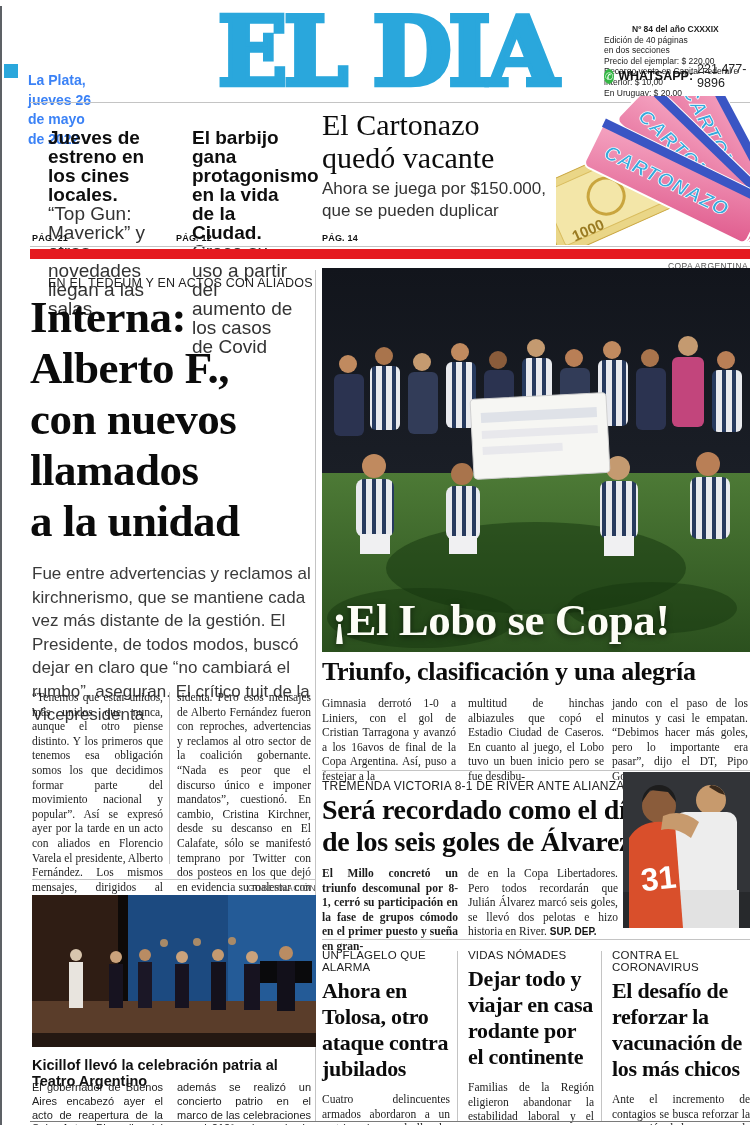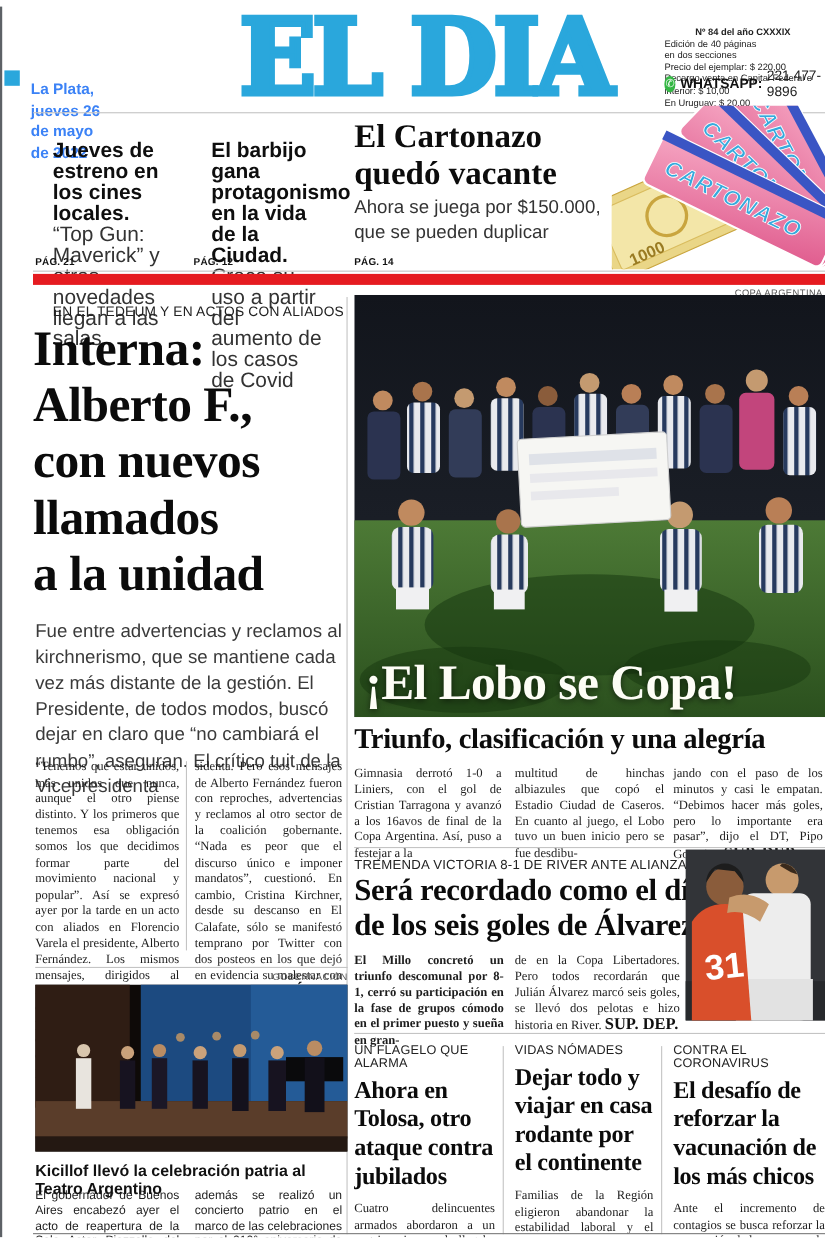--- a/index.html
+++ b/index.html
@@ -29,40 +29,40 @@
 
   
   .strip-story{top:112px;height:131px;}
   .strip-story p{margin:16px;font-size:19px;line-height:19px;}
   .strip-story b{color:#0e0e0e;}
   .strip-story .rest{color:#333;}
   .pg{font-size:9px;font-weight:bold;color:#111;letter-spacing:.2px;}
   .strip-story .pg{position:absolute;bottom:0;left:0;margin-top:16px;}
   .s1{left:32px;width:133px;}
   .s2{left:176px;width:133px;}
-  .s3-head{left:322px;top:108px;width:232px;font-weight:bold;font-size:30px;line-height:33px;color:#0c0c0c;}
+  .s3-head{left:322px;top:108px;width:232px;font-weight:normal;font-size:30px;line-height:33px;color:#0c0c0c;}
   .s3-sub{left:322px;top:178px;width:256px;font-size:17px;line-height:22px;color:#333;}
   .s3-pg{left:322px;top:233px;}
   .pre-red{left:30px;top:246px;width:720px;}
   .red-bar{left:30px;top:249px;width:720px;height:10px;background:#e51b20;}
 
   
   .sec-label{font-size:8.5px;color:#555;letter-spacing:.4px;text-align:right;}
 
   
   .center-div{left:315px;top:270px;height:852px;}
   .kicker{font-size:12.5px;color:#222;letter-spacing:.2px;}
   .lead-kicker{left:48px;top:276px;width:283px;}
   .lead-head{left:30px;top:292px;width:292px;font-weight:bold;font-size:45px;line-height:51px;color:#0b0b0b;letter-spacing:-.5px;}
   .lede{left:32px;top:562px;width:291px;font-size:17px;line-height:23.5px;color:#3a3a3a;}
   .bodytxt{font-size:11.5px;line-height:14.6px;color:#1d1d1d;text-align:justify;}
   .bodycol1{left:32px;top:690px;width:131px;}
   .bodyrule{left:169px;top:692px;height:172px;}
   .bodycol2{left:177px;top:690px;width:134px;}
-  .pg-inline{font-size:15px;font-weight:bold;font-family:Liberation Serif, serif;color:#111;}
+  .pg-inline{font-size:10px;font-weight:bold;font-family:Liberation Sans, sans-serif;color:#111;}
 
   
   .gob-rule{left:32px;top:879px;width:284px;}
   .gob-label{left:32px;top:883px;width:284px;}
   .teatro{left:32px;top:895px;width:284px;height:152px;}
   .gob-cap{left:32px;top:1057px;width:286px;font-weight:bold;font-size:14.5px;color:#111;}
   .gob-c1{left:32px;top:1081px;width:131px;font-size:11px;line-height:13.8px;}
   .gob-c2{left:177px;top:1081px;width:134px;font-size:11px;line-height:13.8px;}
 
   

